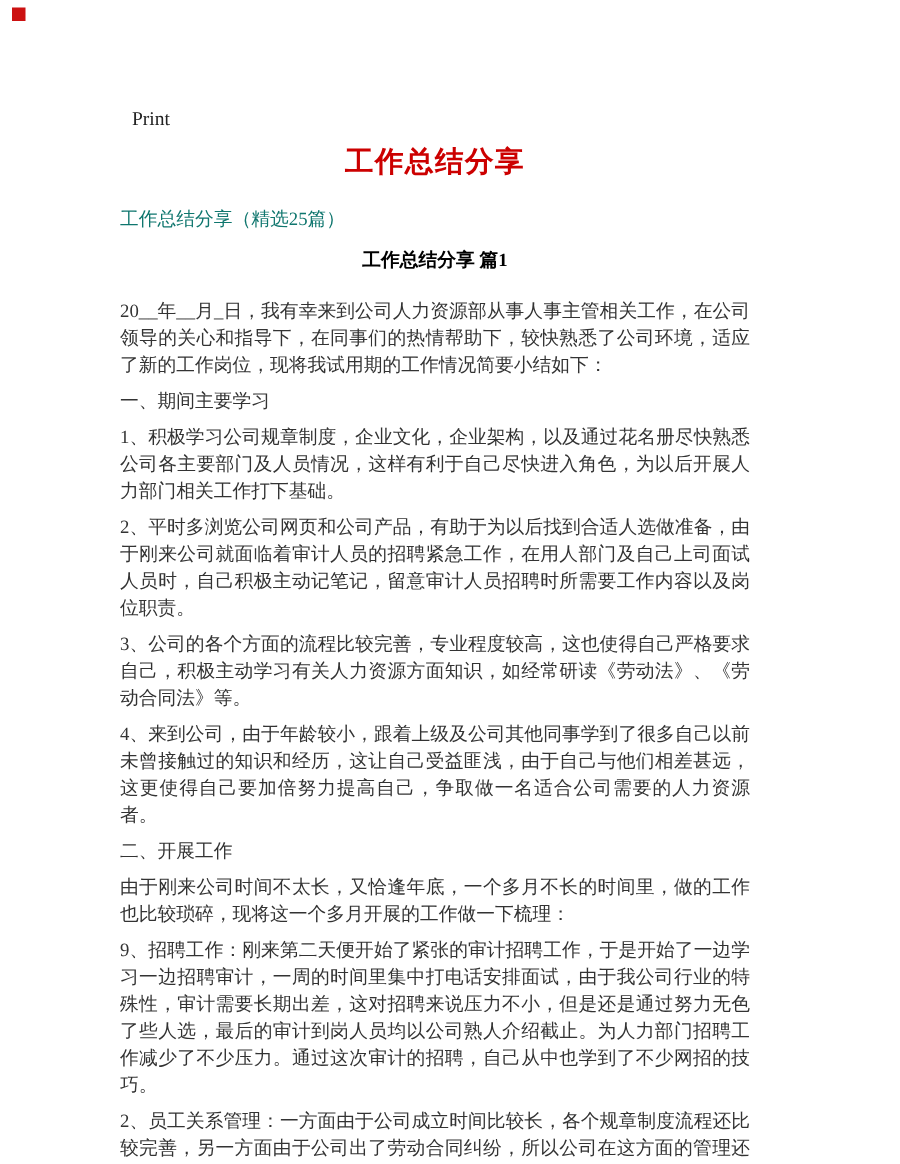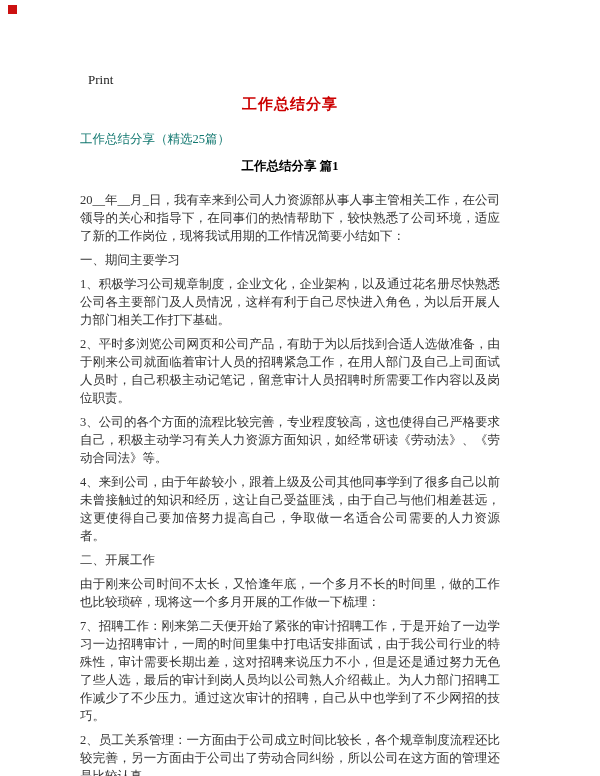--- a/index.html
+++ b/index.html
@@ -23,21 +23,21 @@
   .print-label {
     display: inline-block;
     margin-left: 8px;
     font-size: 13px;
     color: #222222;
     cursor: pointer;
   }
   .doc-title {
     margin-top: 7px;
     text-align: center;
-    font-size: 15px;
+    font-size: 19px;
     font-weight: bold;
     color: #cc0000;
     letter-spacing: 1px;
   }
   .doc-subtitle {
     margin-top: 17px;
     font-size: 12.5px;
     color: #0f766e;
   }
   .section-heading {
@@ -76,17 +76,17 @@
 
   <div class="body-text">
     <p>20__年__月_日，我有幸来到公司人力资源部从事人事主管相关工作，在公司领导的关心和指导下，在同事们的热情帮助下，较快熟悉了公司环境，适应了新的工作岗位，现将我试用期的工作情况简要小结如下：</p>
     <h3>一、期间主要学习</h3>
     <p>1、积极学习公司规章制度，企业文化，企业架构，以及通过花名册尽快熟悉公司各主要部门及人员情况，这样有利于自己尽快进入角色，为以后开展人力部门相关工作打下基础。</p>
     <p>2、平时多浏览公司网页和公司产品，有助于为以后找到合适人选做准备，由于刚来公司就面临着审计人员的招聘紧急工作，在用人部门及自己上司面试人员时，自己积极主动记笔记，留意审计人员招聘时所需要工作内容以及岗位职责。</p>
     <p>3、公司的各个方面的流程比较完善，专业程度较高，这也使得自己严格要求自己，积极主动学习有关人力资源方面知识，如经常研读《劳动法》、《劳动合同法》等。</p>
     <p>4、来到公司，由于年龄较小，跟着上级及公司其他同事学到了很多自己以前未曾接触过的知识和经历，这让自己受益匪浅，由于自己与他们相差甚远，这更使得自己要加倍努力提高自己，争取做一名适合公司需要的人力资源者。</p>
     <h3>二、开展工作</h3>
     <p>由于刚来公司时间不太长，又恰逢年底，一个多月不长的时间里，做的工作也比较琐碎，现将这一个多月开展的工作做一下梳理：</p>
-    <p>7、招聘工作：刚来第二天便开始了紧张的审计招聘工作，于是开始了一边学习一边招聘审计，一周的时间里集中打电话安排面试，由于我公司行业的特殊性，审计需要长期出差，这对招聘来说压力不小，但是还是通过努力无色了些人选，最后的审计到岗人员均以公司熟人介绍截止。为人力部门招聘工作减少了不少压力。通过这次审计的招聘，自己从中也学到了不少网招的技巧。</p>
+    <p>9、招聘工作：刚来第二天便开始了紧张的审计招聘工作，于是开始了一边学习一边招聘审计，一周的时间里集中打电话安排面试，由于我公司行业的特殊性，审计需要长期出差，这对招聘来说压力不小，但是还是通过努力无色了些人选，最后的审计到岗人员均以公司熟人介绍截止。为人力部门招聘工作减少了不少压力。通过这次审计的招聘，自己从中也学到了不少网招的技巧。</p>
     <p>2、员工关系管理：一方面由于公司成立时间比较长，各个规章制度流程还比较完善，另一方面由于公司出了劳动合同纠纷，所以公司在这方面的管理还是比较认真</p>
   </div>
 
 </div>
 
 </body></html>

